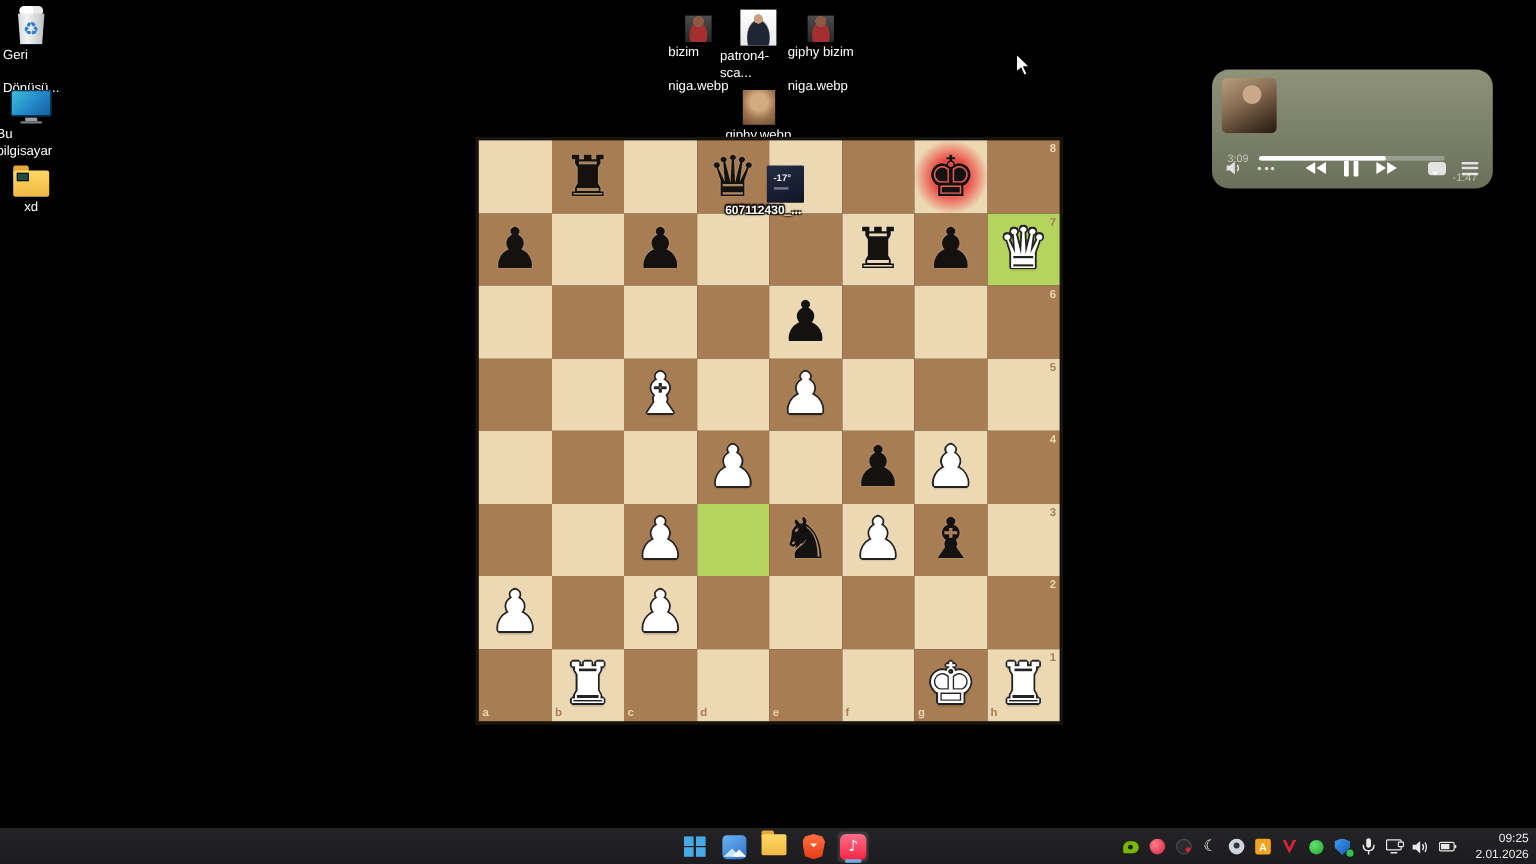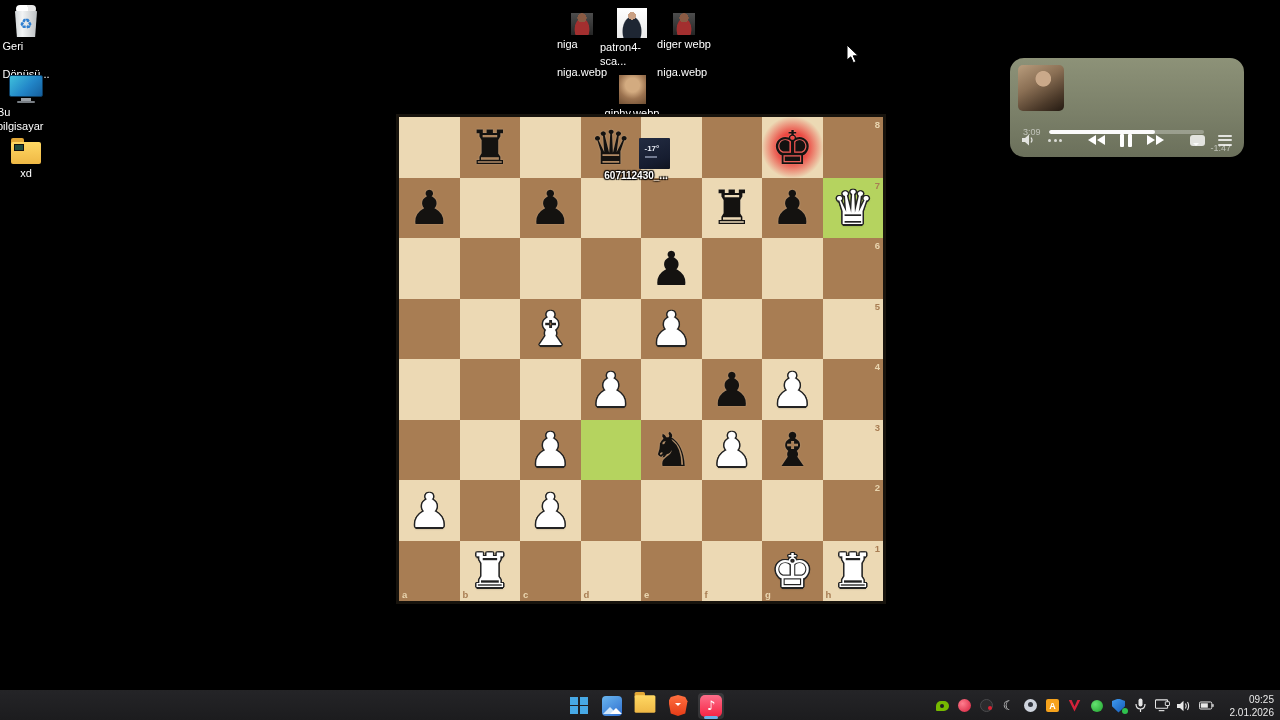--- a/index.html
+++ b/index.html
@@ -175,32 +175,32 @@
   <div class="folder xd">
     <div class="back"></div>
       <div class="front"></div>
       <div class="inner"></div>
   </div>
   <div class="lbl">xd</div>
 </div>
 
 <div class="dicon" style="left:550px; top:13px; width:64px;">
   <div class="thumb th-jersey"></div>
-  <div class="lbl"><span>niga</span><br>
+  <div class="lbl"><span>bizim</span><br>
   <span>niga.webp</span></div>
 </div>
 
 <div class="dicon" style="left:600px; top:8px; width:64px;">
   <div class="thumb th-suit"></div>
   <div class="lbl">patron4-sca...</div>
 </div>
 
 <div class="dicon" style="left:652px; top:13px; width:64px;">
   <div class="thumb th-jersey"></div>
-  <div class="lbl"><span>diger webp</span><br>
+  <div class="lbl"><span>giphy bizim</span><br>
   <span>niga.webp</span></div>
 </div>
 
 <div class="dicon" style="left:600px; top:75px; width:64px;">
   <div class="thumb th-giphy"></div>
   <div class="lbl">giphy.webp</div>
 </div>
 
 <div class="board-window">
   <div class="board" style="--light: #ecd9b4; --dark: #a87d53; --hl: #b5d35f; --check: #ff2e2e;">

